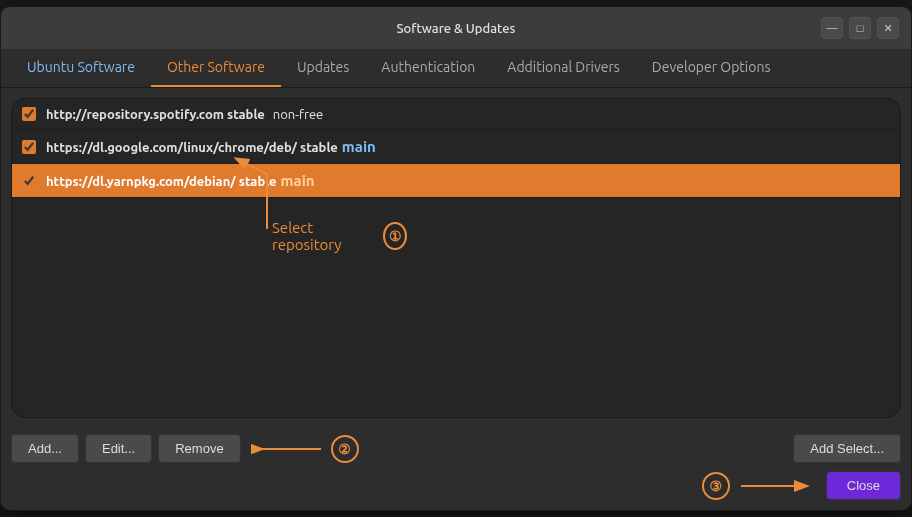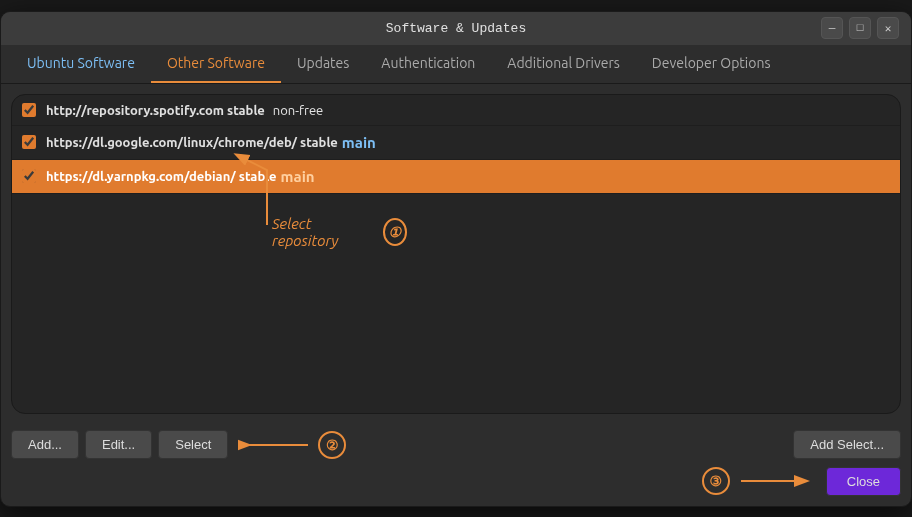--- a/index.html
+++ b/index.html
@@ -23,22 +23,21 @@
       overflow: hidden;
     }
 
     .titlebar {
       background: #3c3c3c;
       display: flex;
       align-items: center;
       justify-content: center;
       padding: 10px 12px;
       position: relative;
-      height: 33px;
-      font-family: Liberation Mono, monospace;
+      height: 42px;
     }
 
     .titlebar-title {
       color: #e0e0e0;
       font-size: 13px;
       font-weight: 500;
     }
 
     .titlebar-controls {
       position: absolute;
@@ -234,32 +233,32 @@
     <div style="position:absolute; top:55px; left:195px; pointer-events:none;">
       <svg width="200" height="80">
         <defs>
           <marker id="arrow1" markerWidth="8" markerHeight="8" refX="6" refY="3" orient="auto">
             <path d="M0,0 L0,6 L8,3 z" fill="#e98c3b"></path>
           </marker>
         </defs>
 
         <path d="M 60,75 L 60,20 L 30,5" stroke="#e98c3b" stroke-width="2" fill="none" marker-end="url(#arrow1)"></path>
       </svg>
-      <div style="position:absolute; top:65px; left:65px; display:flex; align-items:center; gap:18px;font-style:italic;">
+      <div style="position:absolute; top:65px; left:65px; display:flex; align-items:center; gap:18px;">
         <span style="color:#e98c3b; font-size:15px;">Select repository</span>
         <div class="annotation-circle">①</div>
       </div>
     </div>
   </div>
 
   <div style="display:flex; justify-content:space-between; align-items:center; padding:6px 10px 4px 10px;">
     <div class="bottom-left">
       <button class="btn">Add...</button>
       <button class="btn">Edit...</button>
-      <button class="btn">Select</button>
+      <button class="btn">Remove</button>
 
       <div style="display:flex; align-items:center; margin-left:4px; pointer-events:none;">
         <svg width="80" height="28">
           <defs>
             <marker id="arrow2" markerWidth="8" markerHeight="8" refX="2" refY="3" orient="auto">
               <path d="M8,0 L8,6 L0,3 z" fill="#e98c3b"></path>
             </marker>
           </defs>
           <line x1="70" y1="14" x2="10" y2="14" stroke="#e98c3b" stroke-width="2" marker-end="url(#arrow2)"></line>
         </svg>

